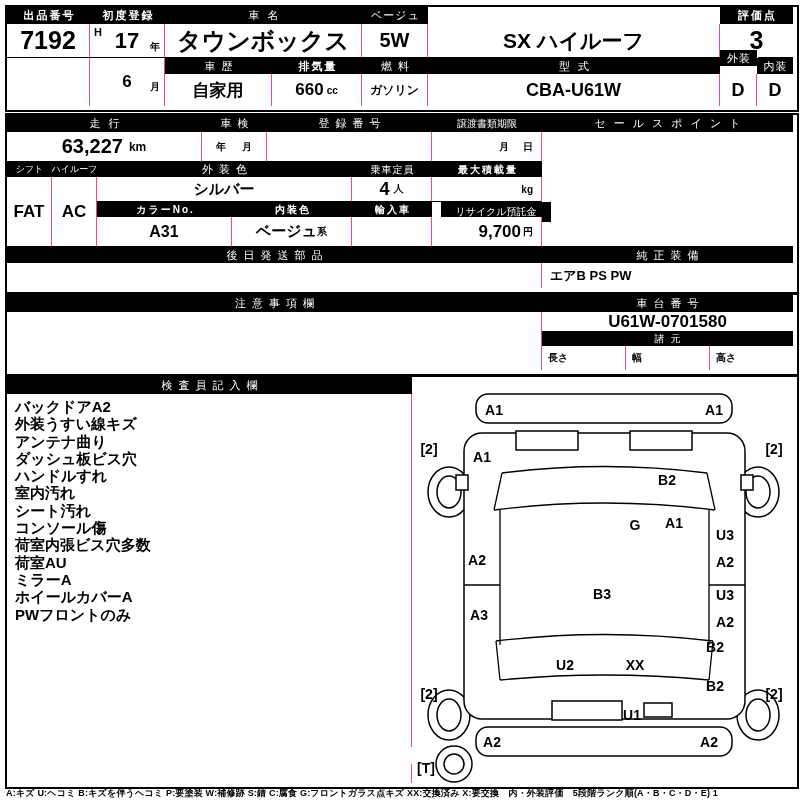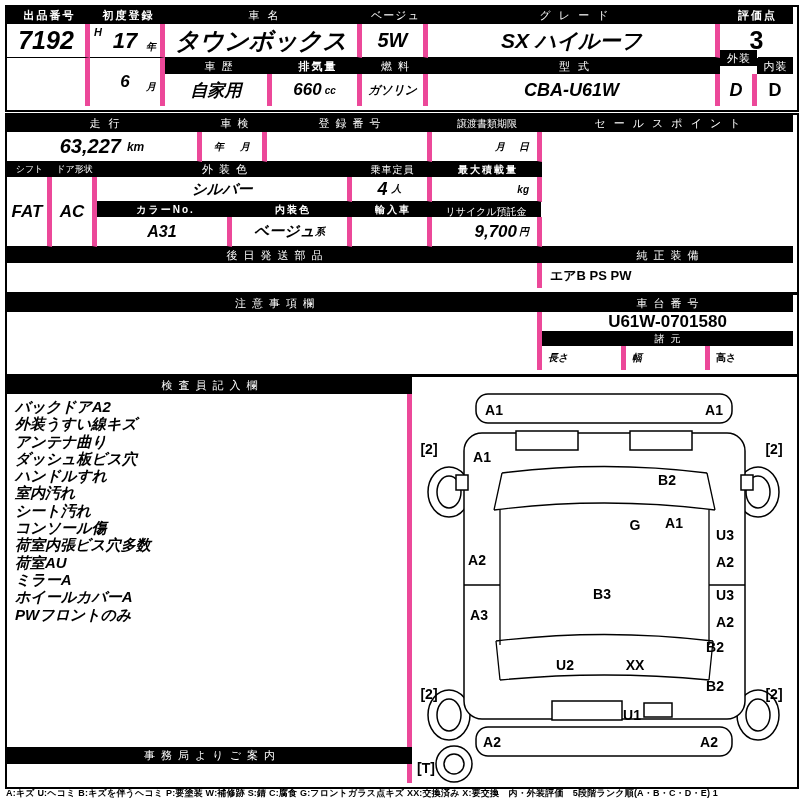--- a/index.html
+++ b/index.html
@@ -8,21 +8,21 @@
   .block{position:absolute;border:2px solid #000;background:#fff;}
   .hdr{position:absolute;background:#000;color:#fff;font-size:11px;display:flex;align-items:center;justify-content:center;letter-spacing:4px;text-indent:4px;white-space:nowrap;overflow:hidden;}
   .ls0{letter-spacing:0;text-indent:0;}
   .ls1{letter-spacing:1px;text-indent:1px;}
   .ls2{letter-spacing:2px;text-indent:2px;font-weight:bold;}
   .ls6{letter-spacing:6px;text-indent:6px;}
   .ls8{letter-spacing:8px;text-indent:8px;}
   .f9{font-size:9px;}
   .f10{font-size:10px;}
   .cell{position:absolute;display:flex;align-items:center;justify-content:center;font-weight:bold;white-space:nowrap;background:#fff;box-sizing:border-box;}
-  .br{border-right:5px solid #ec4899;font-style:italic;}
+  .br{border-right:1px solid #ec4899;}
   .bb{border-bottom:1px solid #000;}
   .left{justify-content:flex-start;}
   .right{justify-content:flex-end;}
   .u{font-size:10px;font-weight:bold;}
   .era{position:absolute;left:4px;top:2px;font-size:11px;font-weight:bold;}
   .cbr{position:absolute;right:4px;bottom:3px;font-size:10px;font-weight:bold;}
   .defects{position:absolute;box-sizing:border-box;padding:4px 0 0 8px;background:#fff;}
   .defect{font-size:15px;font-weight:bold;line-height:17.3px;white-space:nowrap;}
   .legend{position:absolute;left:6px;top:787px;width:792px;font-size:9px;font-weight:bold;white-space:nowrap;letter-spacing:0.2px;}
   svg .ln{fill:#fff;stroke:#000;stroke-width:1.5;}
@@ -32,21 +32,20 @@
 </head>
 <body>
 
 <div id="sheet">
 
   <div class="block" style="left:5px;top:5px;width:790px;height:103px">
     <div class="hdr ls2" style="left:0;top:0;width:83px;height:17px">出品番号</div>
     <div class="hdr ls2" style="left:83px;top:0;width:75px;height:17px">初度登録</div>
     <div class="hdr ls8" style="left:158px;top:0;width:197px;height:17px">車名</div>
     <div class="hdr ls1" style="left:355px;top:0;width:66px;height:17px">ベージュ</div>
-    <div class="hdr ls8" style="left:421px;top:0;width:292px;height:17px">グレード</div>
     <div class="hdr ls2" style="left:713px;top:0;width:73px;height:17px">評価点</div>
 
     <div class="cell br bb" style="left:0;top:17px;width:83px;height:34px;font-size:25px">7192</div>
     <div class="cell br bb" style="left:83px;top:17px;width:75px;height:34px;font-size:22px">
       <span class="era">H</span>
       <span>17</span>
       <span class="cbr">年</span>
     </div>
     <div class="cell br bb" style="left:158px;top:17px;width:197px;height:34px;font-size:24px">タウンボックス</div>
     <div class="cell br bb" style="left:355px;top:17px;width:66px;height:34px;font-size:20px">5W</div>
@@ -91,40 +90,40 @@
       <span class="u">月</span>
     </div>
     <div class="cell br bb" style="left:260px;top:17px;width:165px;height:30px"></div>
     <div class="cell br bb right" style="left:425px;top:17px;width:110px;height:30px;gap:14px;padding-right:8px">
       <span class="u">月</span>
       <span class="u">日</span>
     </div>
     <div class="cell bb" style="left:535px;top:17px;width:251px;height:115px"></div>
 
     <div class="hdr ls0 f9" style="left:0;top:47px;width:45px;height:15px;border-right:1px solid #fff">シフト</div>
-    <div class="hdr ls0 f9" style="left:45px;top:47px;width:45px;height:15px">ドア形状</div>
+    <div class="hdr ls0 f9" style="left:45px;top:47px;width:45px;height:15px">ハイルーフ</div>
     <div class="hdr ls6" style="left:90px;top:47px;width:255px;height:15px">外装色</div>
     <div class="hdr ls1 f10" style="left:345px;top:47px;width:80px;height:15px">乗車定員</div>
     <div class="hdr ls2 f10" style="left:425px;top:47px;width:110px;height:15px">最大積載量</div>
 
     <div class="cell br bb" style="left:0;top:62px;width:45px;height:70px;font-size:17px">FAT</div>
     <div class="cell br bb" style="left:45px;top:62px;width:45px;height:70px;font-size:17px">AC</div>
     <div class="cell br bb" style="left:90px;top:62px;width:255px;height:25px;font-size:15px">シルバー</div>
     <div class="cell br bb" style="left:345px;top:62px;width:80px;height:25px;gap:4px">
       <span style="font-size:18px">4</span>
       <span class="u">人</span>
     </div>
     <div class="cell br bb right" style="left:425px;top:62px;width:110px;height:25px;padding-right:8px">
       <span class="u">kg</span>
     </div>
 
     <div class="hdr ls2 f10" style="left:90px;top:87px;width:135px;height:15px">カラーNo.</div>
     <div class="hdr ls2 f10" style="left:225px;top:87px;width:120px;height:15px">内装色</div>
     <div class="hdr ls2 f10" style="left:345px;top:87px;width:80px;height:15px">輸入車</div>
-    <div class="hdr ls0 f10" style="left:424px;top:87px;width:110px;height:20px">リサイクル預託金</div>
+    <div class="hdr ls0 f10" style="left:434px;top:87px;width:110px;height:20px">リサイクル預託金</div>
 
     <div class="cell br bb" style="left:90px;top:102px;width:135px;height:30px;font-size:16px">A31</div>
     <div class="cell br bb" style="left:225px;top:102px;width:120px;height:30px;">
       <span style="font-size:15px">ベージュ</span>
       <span class="u">系</span>
     </div>
     <div class="cell br bb" style="left:345px;top:102px;width:80px;height:30px"></div>
     <div class="cell br bb right" style="left:425px;top:102px;width:110px;height:30px;gap:2px;padding-right:8px">
       <span style="font-size:17px">9,700</span>
       <span class="u">円</span>
@@ -163,21 +162,20 @@
         <div class="defect">ハンドルすれ</div>
         <div class="defect">室内汚れ</div>
         <div class="defect">シート汚れ</div>
         <div class="defect">コンソール傷</div>
         <div class="defect">荷室内張ビス穴多数</div>
         <div class="defect">荷室AU</div>
         <div class="defect">ミラーA</div>
         <div class="defect">ホイールカバーA</div>
         <div class="defect">PWフロントのみ</div>
       </div>
-    <div class="hdr ls6" style="left:0;top:370px;width:405px;height:17px">事務局よりご案内</div>
     <div class="cell br" style="left:0;top:387px;width:405px;height:19px"></div>
 
     <div style="position:absolute;left:405px;top:0;width:381px;height:406px">
       <svg width="381" height="406" viewBox="0 0 381 406">
 
         <ellipse class="ln" cx="37" cy="115" rx="21" ry="25"></ellipse>
         <ellipse class="ln" cx="37" cy="115" rx="12" ry="16"></ellipse>
         <ellipse class="ln" cx="346" cy="115" rx="21" ry="25"></ellipse>
         <ellipse class="ln" cx="346" cy="115" rx="12" ry="16"></ellipse>
         <ellipse class="ln" cx="37" cy="338" rx="21" ry="25"></ellipse>

